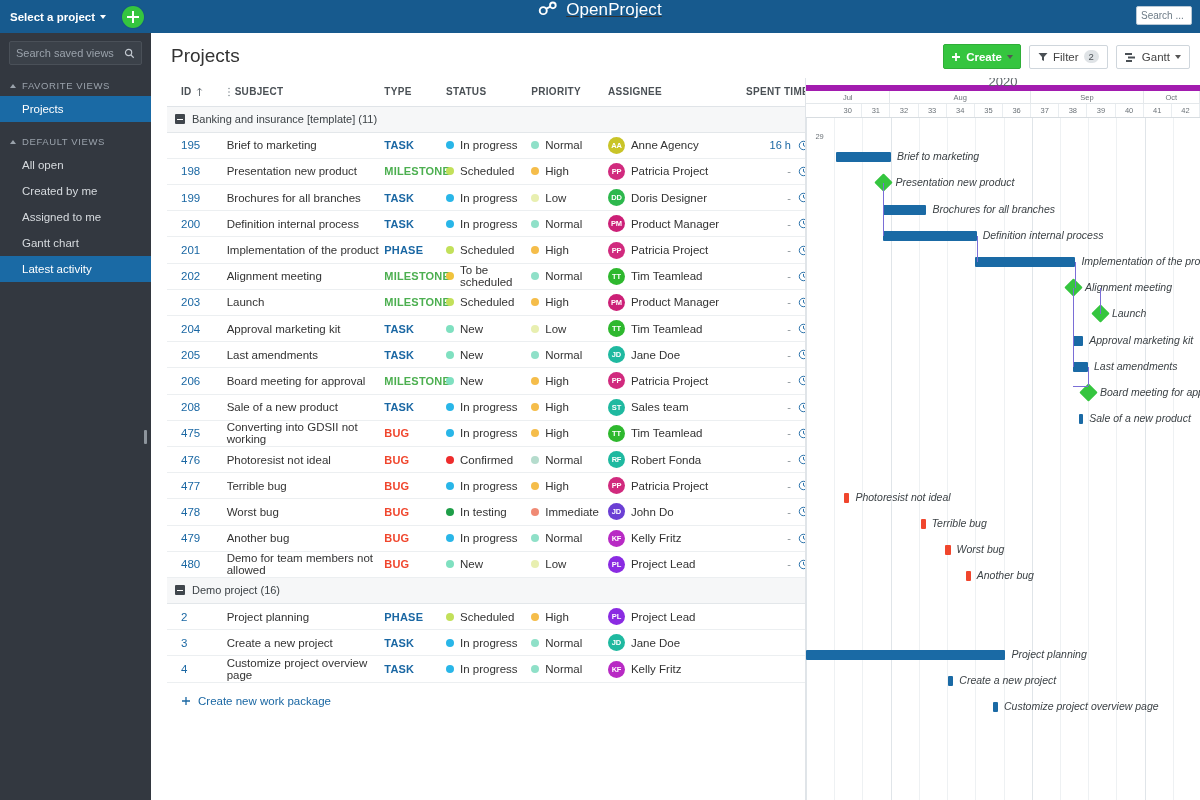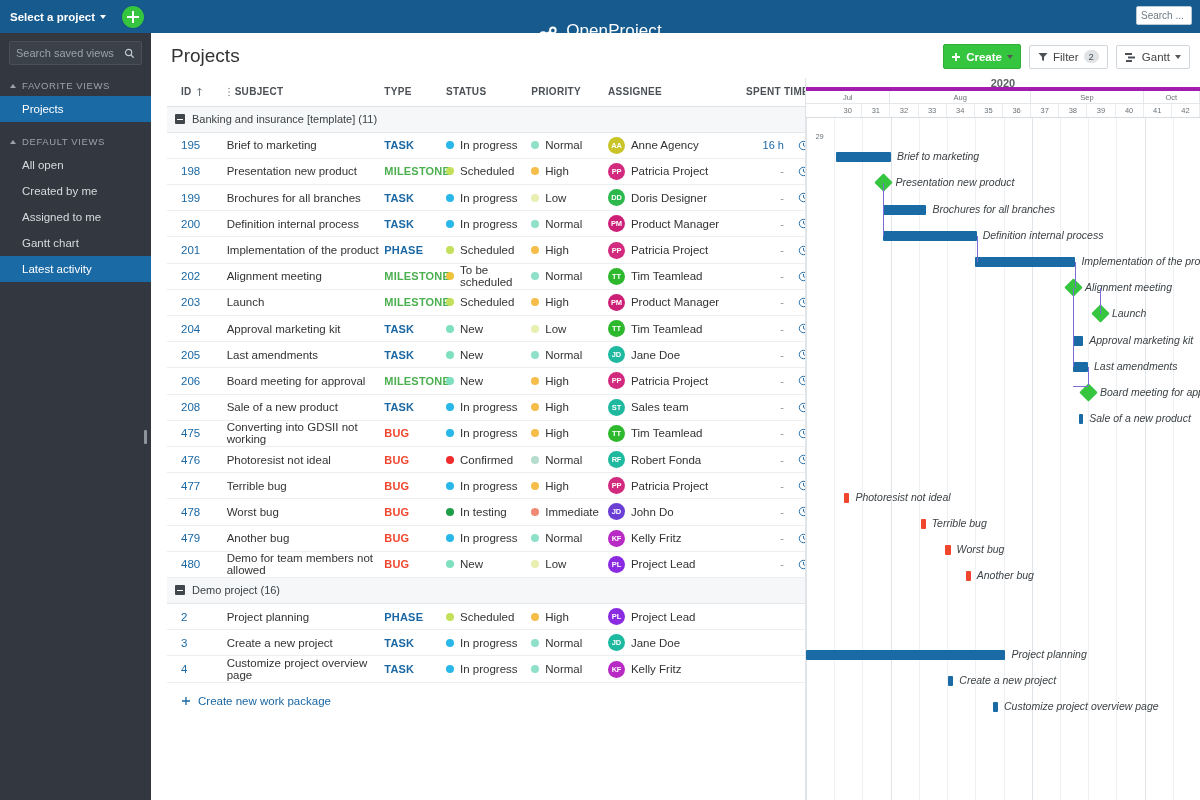--- a/index.html
+++ b/index.html
@@ -30,22 +30,22 @@
     margin-left: 16px; position: relative; cursor: pointer;
     box-shadow: 0 0 0 1px rgba(0,0,0,.05);
   }
   .plus-circle::before, .plus-circle::after {
     content: ""; position: absolute; background: #fff;
   }
   .plus-circle::before { left: 5px; top: 10px; width: 12px; height: 2px; }
   .plus-circle::after { left: 10px; top: 5px; width: 2px; height: 12px; }
 
   .logo-wrap {
-    position: absolute; left: 0; right: 0; top: 8px; height: 33px;
-    display: flex; align-items: flex-end; justify-content: center;
+    position: absolute; left: 0; right: 0; top: 0; height: 33px;
+    display: flex; align-items: flex-start; justify-content: center;
     gap: 7px; pointer-events: none; text-decoration: underline;
   }
   .logo-mark { width: 21px; height: 16px; }
   .logo-text { color: #fff; font-size: 17px; letter-spacing: .1px; }
 
   .search-box {
     position: absolute; right: 8px; top: 6px;
     width: 56px; height: 19px; background: #fff;
     border: 1px solid #b9c9d6; border-radius: 2px;
     font-size: 10px; color: #6d7b86; padding: 0 4px;
@@ -168,43 +168,43 @@
   .dot { width: 8px; height: 8px; border-radius: 50%; flex: 0 0 auto; }
   .avatar {
     width: 17px; height: 17px; border-radius: 50%; color: #fff;
     font-size: 7.5px; font-weight: bold; display: flex;
     align-items: center; justify-content: center; flex: 0 0 auto;
     letter-spacing: -.2px;
   }
   .asgn-in { display: flex; align-items: center; gap: 6px; }
   .time-in {
     display: flex; align-items: center; justify-content: flex-end;
-    gap: 14px; padding-right: 12px;
+    gap: 7px; padding-right: 12px;
   }
   .time-val { color: #1a67a3; font-size: 11px; }
   .time-dash { color: #8b9399; font-size: 11px; }
   .clock { width: 11px; height: 11px; cursor: pointer; }
   .create-link {
     display: flex; align-items: center; gap: 7px;
     padding: 12px 0 0 14px; color: #1a67a3; font-size: 11.5px;
     cursor: pointer;
   }
   .plus-sm { width: 10px; height: 10px; }
 
   
   .gantt {
     position: absolute; left: 654px; top: 45px;
     width: 395px; height: 722px;
     border-left: 1px solid #e0e4e8; background: #fff; overflow: hidden;
   }
   .g-head { position: relative; height: 40px; }
   .g-year {
-    height: 13px; border-bottom: 4px solid #a21caf;
+    height: 13px; border-bottom: 6px solid #a21caf;
     display: flex; align-items: center; justify-content: center;
-    font-size: 11px; color: #5b6267; font-weight: bold;
+    font-size: 13px; color: #5b6267; font-weight: normal;
   }
   .g-months, .g-weeks { display: flex; height: 13px; }
   .g-months { border-bottom: 1px solid #e4e8eb; }
   .g-weeks { border-bottom: 1px solid #d8dde1; height: 14px; }
   .g-mcell {
     font-size: 7.5px; color: #6b7278; display: flex;
     align-items: center; justify-content: center;
     border-right: 1px solid #e4e8eb;
   }
   .g-wcell {

